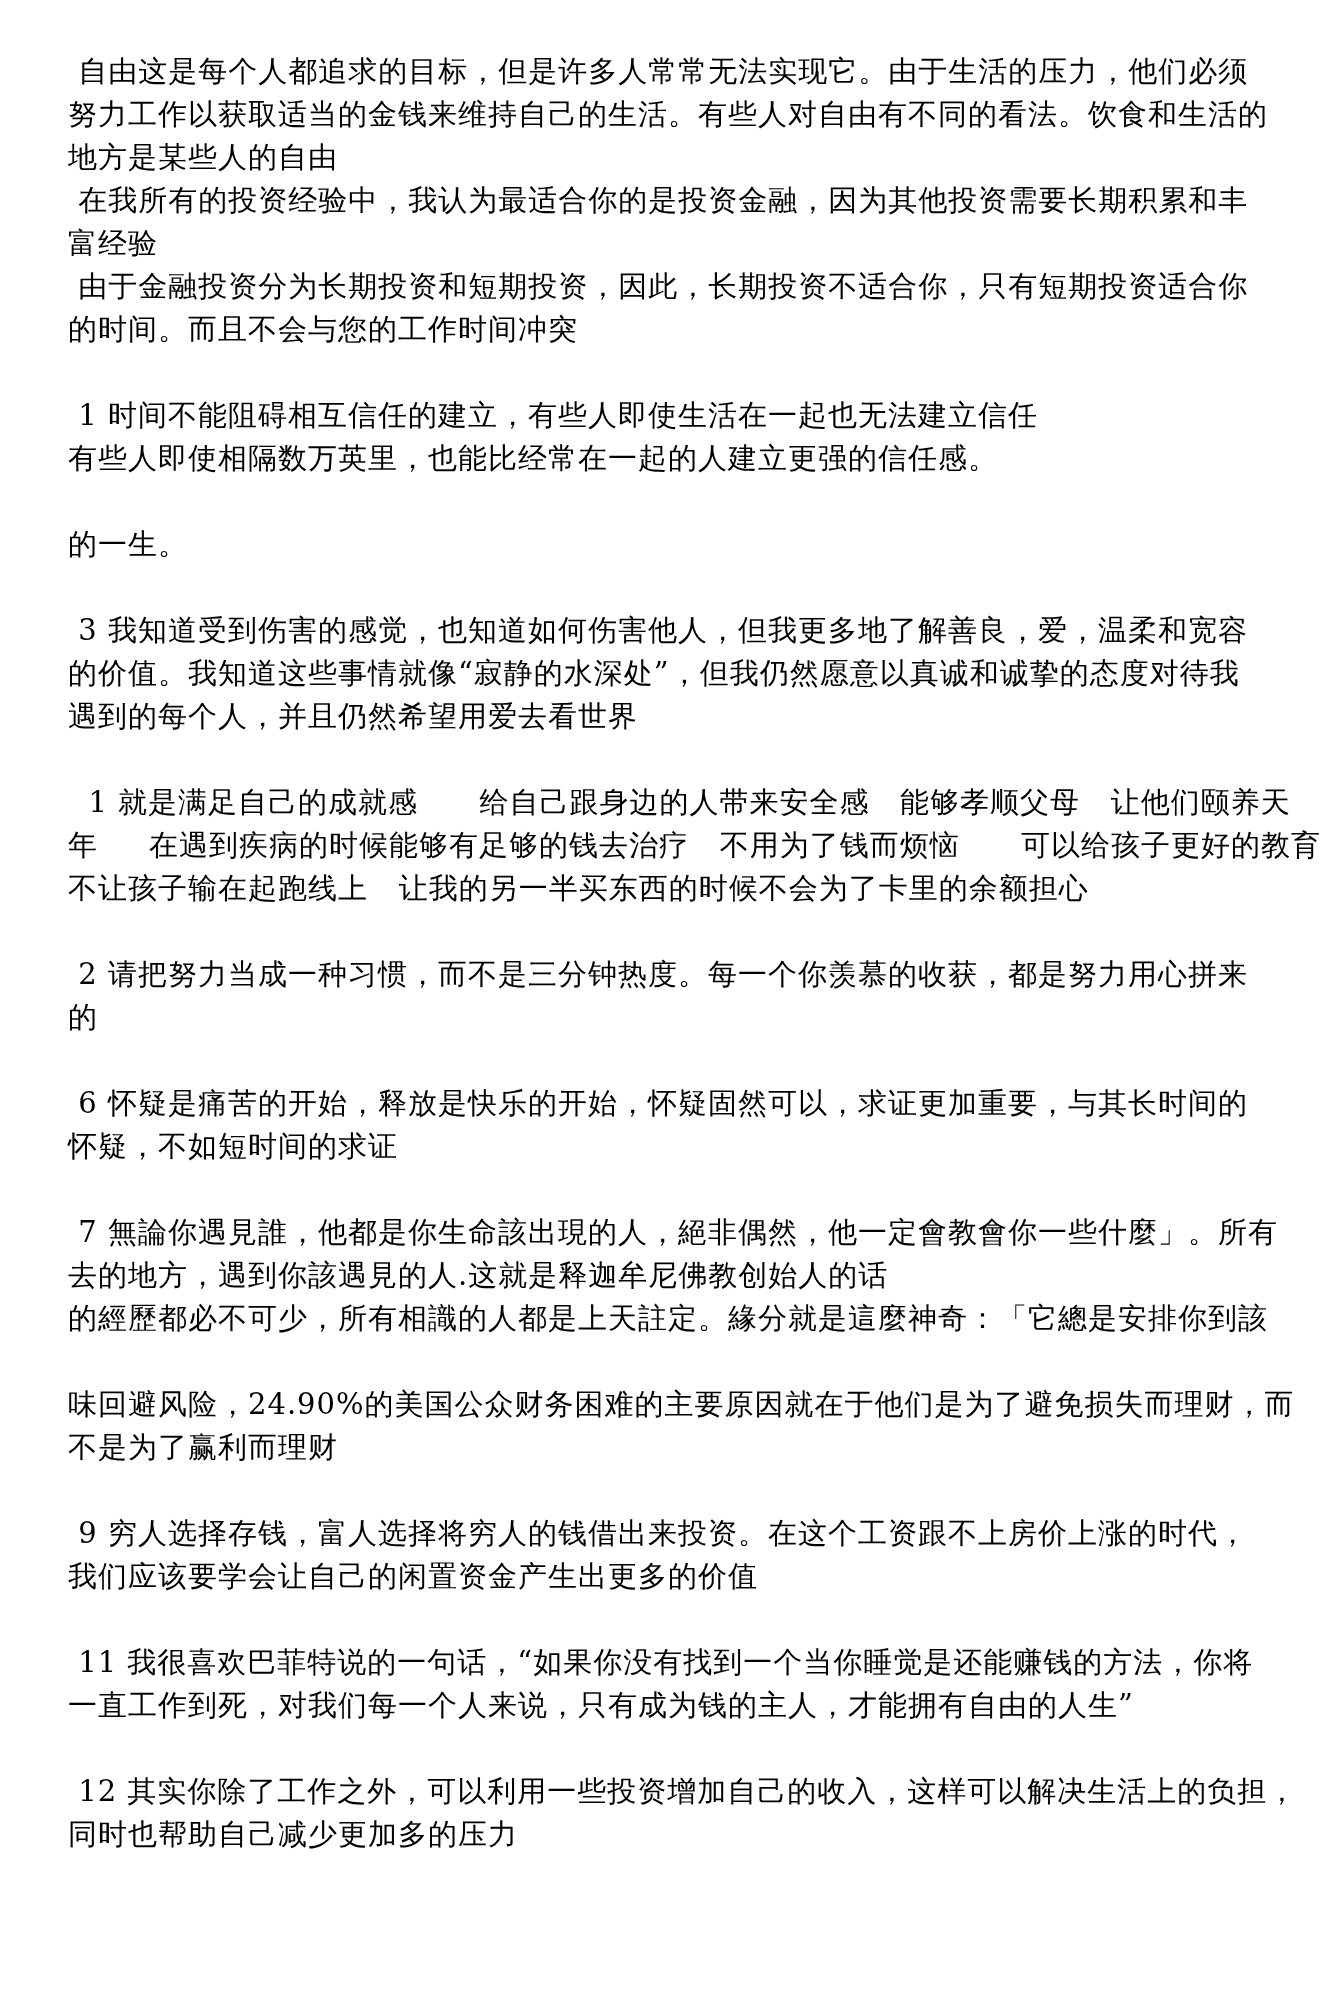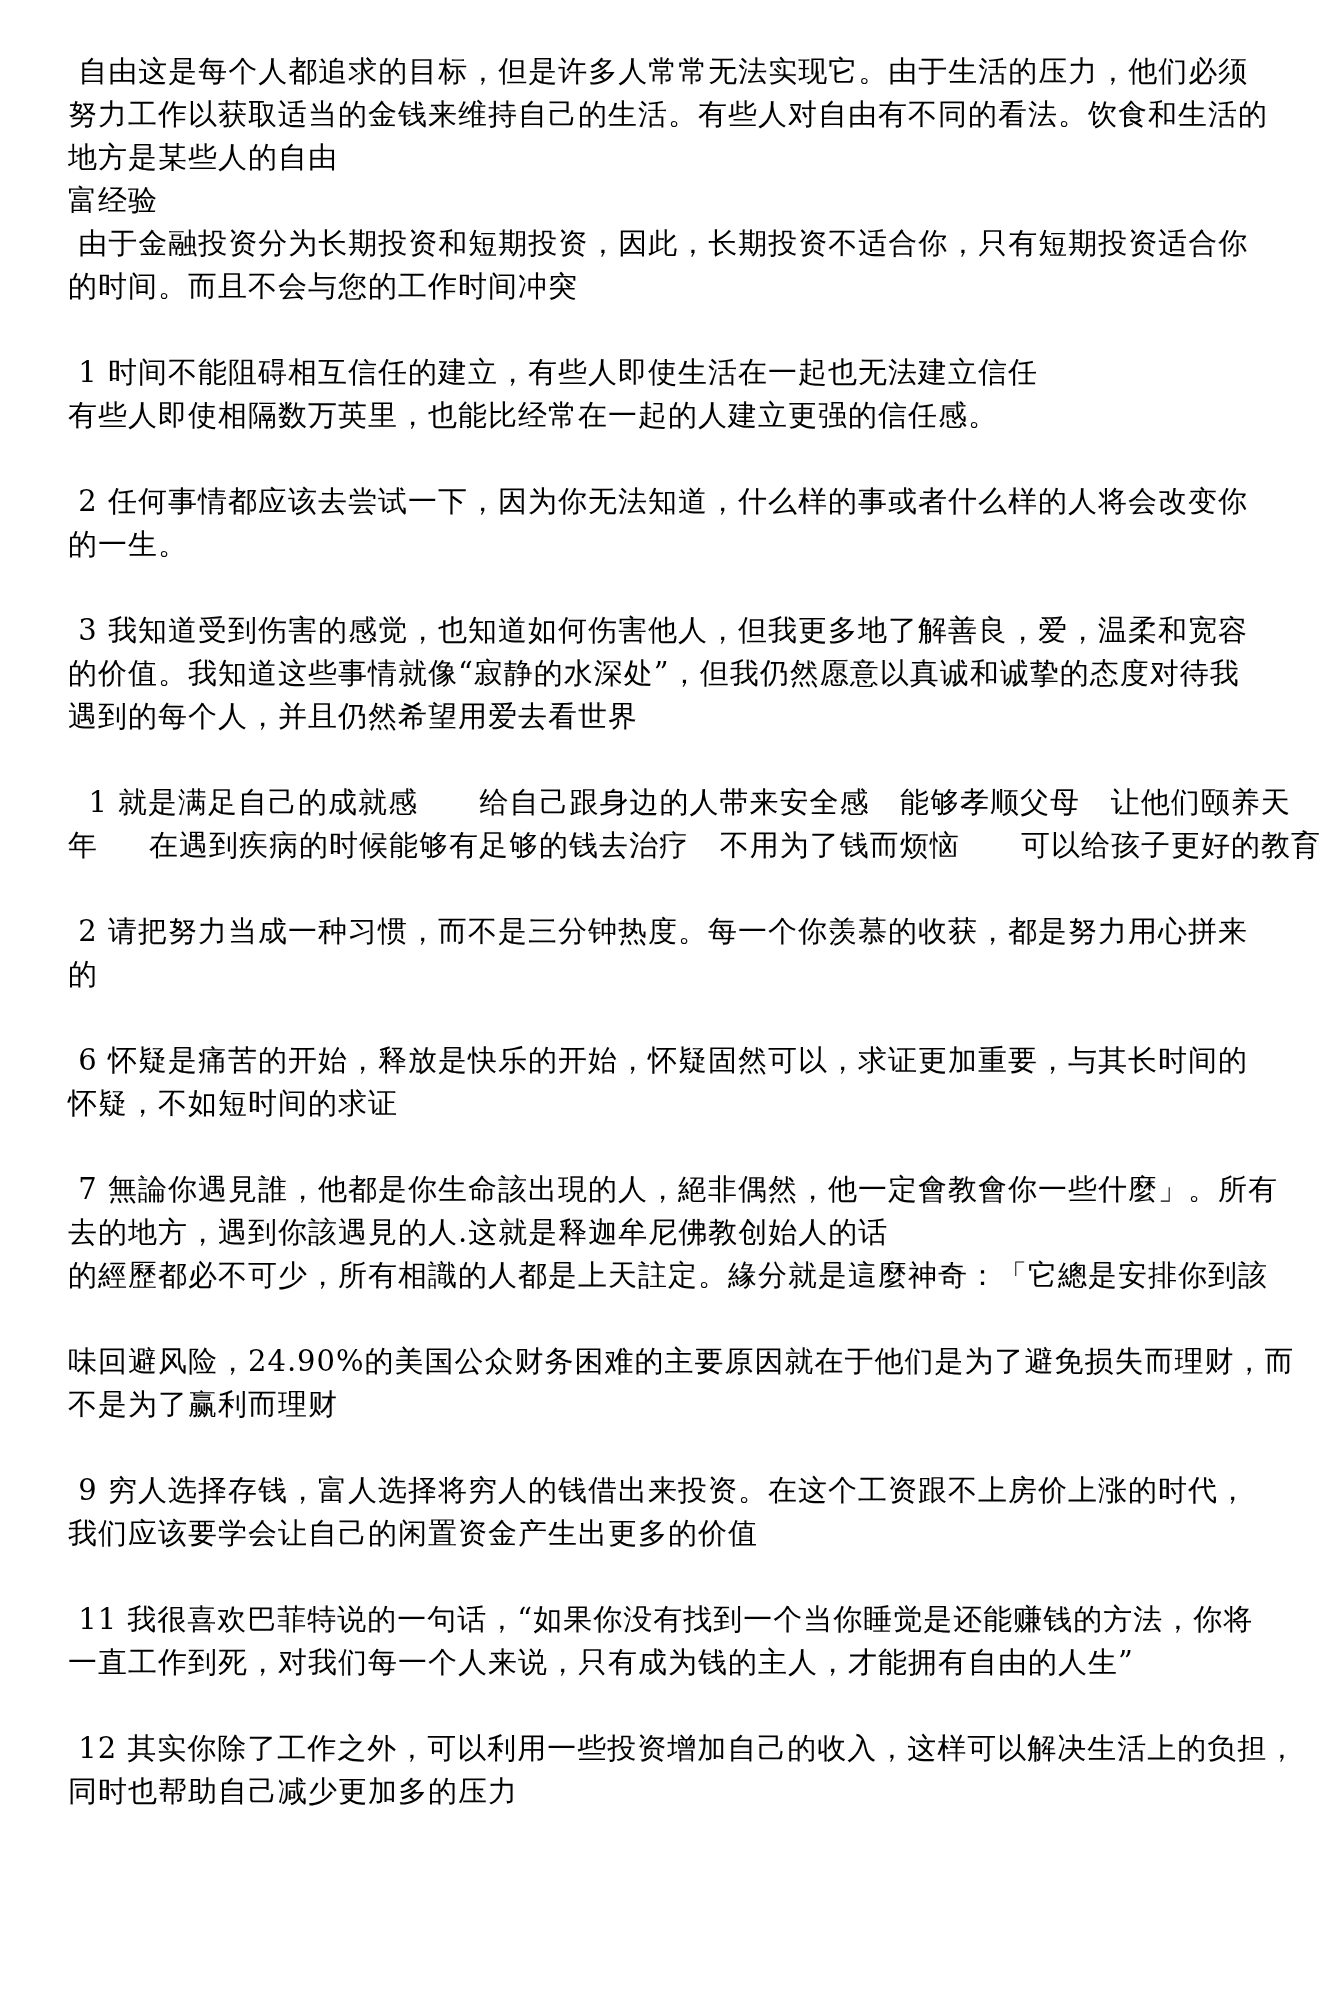--- a/index.html
+++ b/index.html
@@ -35,40 +35,41 @@
 </style>
 </head>
 <body>
 
 <div class="page">
   <div id="content" style="color: rgb(0, 0, 0);">
       <p class="para">
         <span class="line"> 自由这是每个人都追求的目标，但是许多人常常无法实现它。由于生活的压力，他们必须</span>
         <span class="line">努力工作以获取适当的金钱来维持自己的生活。有些人对自由有不同的看法。饮食和生活的</span>
         <span class="line">地方是某些人的自由</span>
+        <span class="line"> 在我所有的投资经验中，我认为最适合你的是投资金融，因为其他投资需要长期积累和丰</span>
         <span class="line">富经验</span>
         <span class="line"> 由于金融投资分为长期投资和短期投资，因此，长期投资不适合你，只有短期投资适合你</span>
         <span class="line">的时间。而且不会与您的工作时间冲突</span>
       </p>
       <p class="para">
         <span class="line"> 1 时间不能阻碍相互信任的建立，有些人即使生活在一起也无法建立信任</span>
         <span class="line">有些人即使相隔数万英里，也能比经常在一起的人建立更强的信任感。</span>
       </p>
       <p class="para">
-        <span class="line"> 2 任何事情都应该去尝试一下，因为你无法知道，什么样的事或者什么样的人将会改变你</span>
         <span class="line">的一生。</span>
       </p>
       <p class="para">
         <span class="line"> 3 我知道受到伤害的感觉，也知道如何伤害他人，但我更多地了解善良，爱，温柔和宽容</span>
         <span class="line">的价值。我知道这些事情就像“寂静的水深处”，但我仍然愿意以真诚和诚挚的态度对待我</span>
         <span class="line">遇到的每个人，并且仍然希望用爱去看世界</span>
       </p>
       <p class="para">
         <span class="line">  1 就是满足自己的成就感      给自己跟身边的人带来安全感   能够孝顺父母   让他们颐养天</span>
         <span class="line">年     在遇到疾病的时候能够有足够的钱去治疗   不用为了钱而烦恼      可以给孩子更好的教育</span>
+        <span class="line">不让孩子输在起跑线上   让我的另一半买东西的时候不会为了卡里的余额担心</span>
       </p>
       <p class="para">
         <span class="line"> 2 请把努力当成一种习惯，而不是三分钟热度。每一个你羡慕的收获，都是努力用心拼来</span>
         <span class="line">的</span>
       </p>
       <p class="para">
         <span class="line"> 6 怀疑是痛苦的开始，释放是快乐的开始，怀疑固然可以，求证更加重要，与其长时间的</span>
         <span class="line">怀疑，不如短时间的求证</span>
       </p>
       <p class="para">

